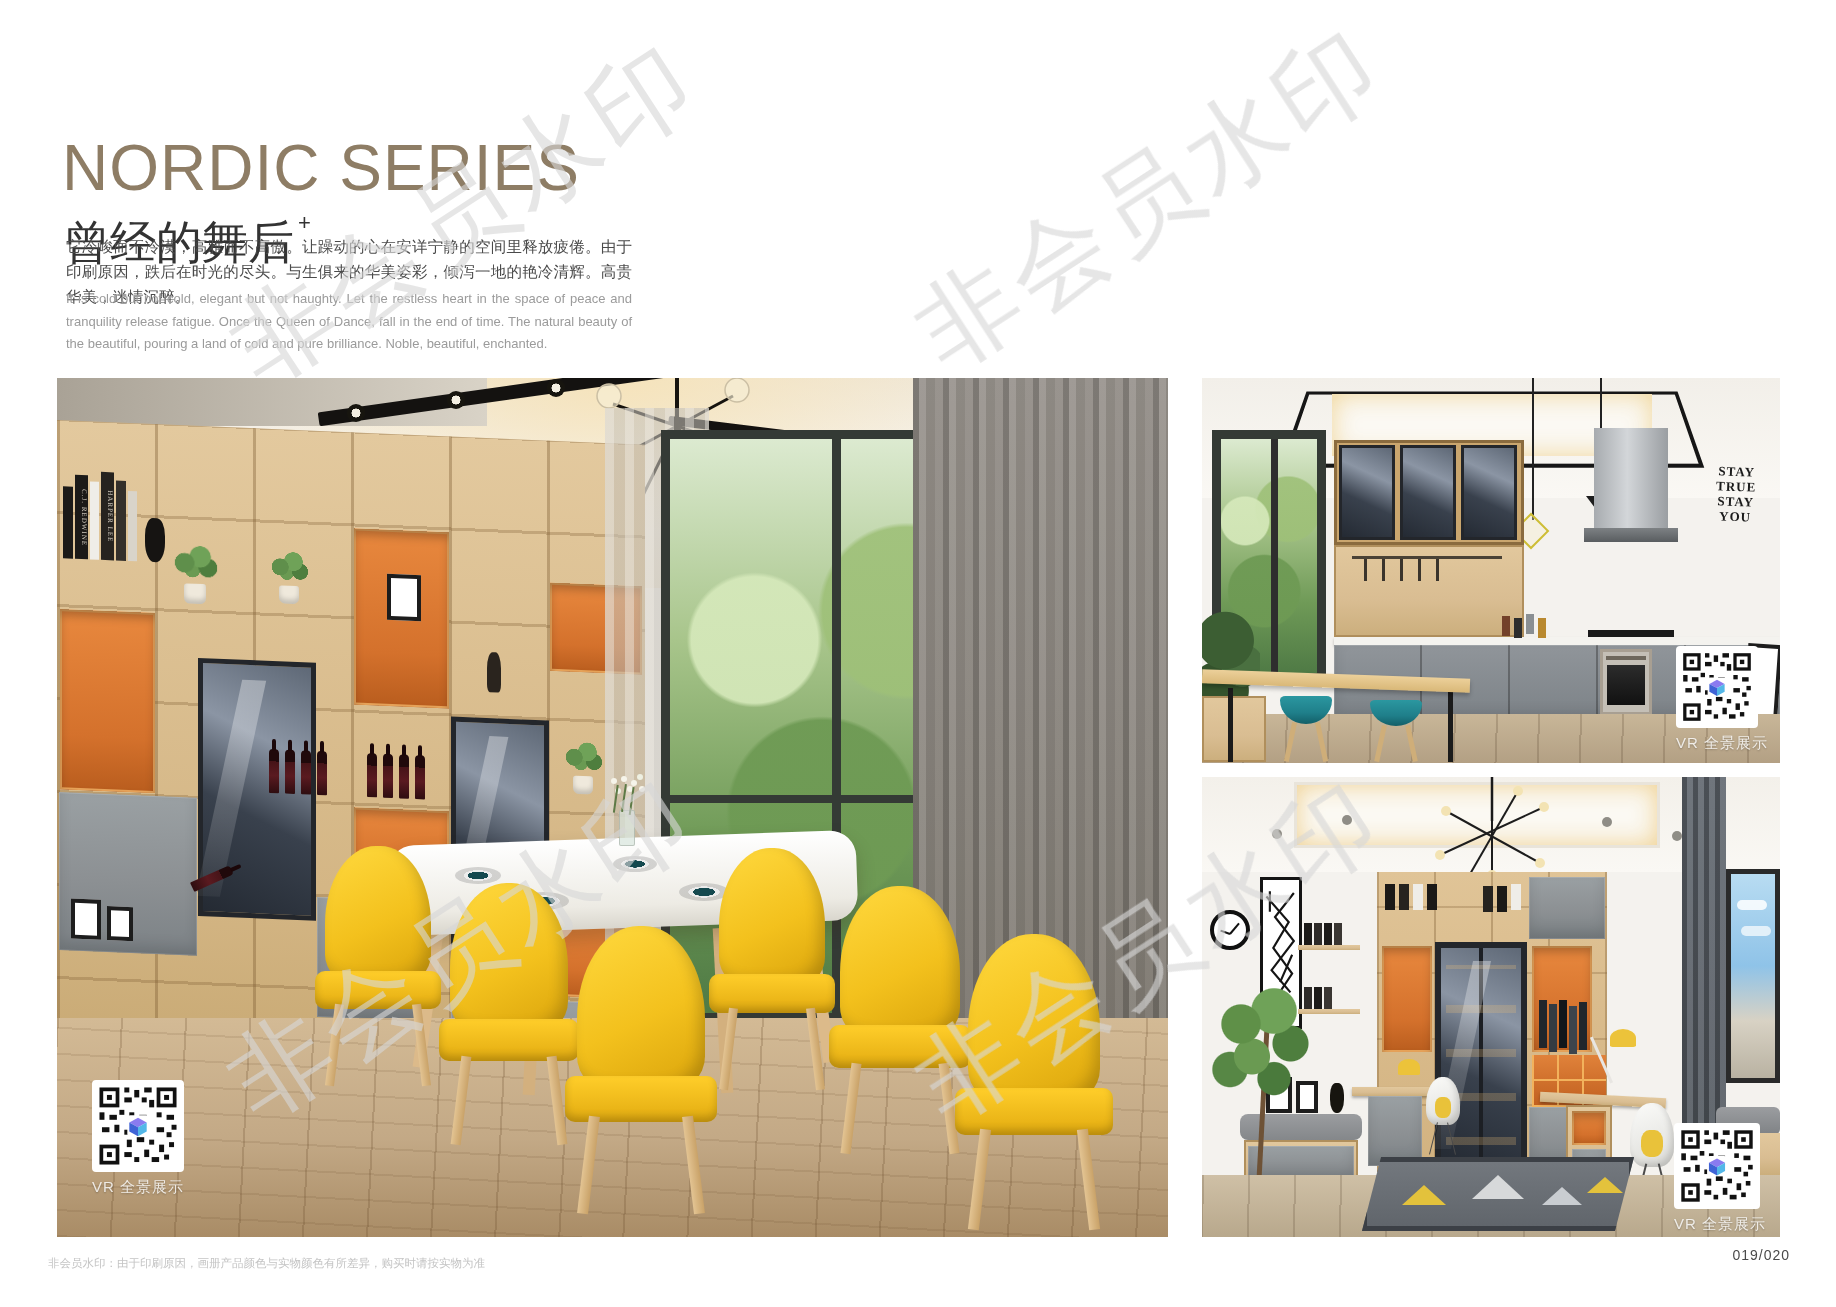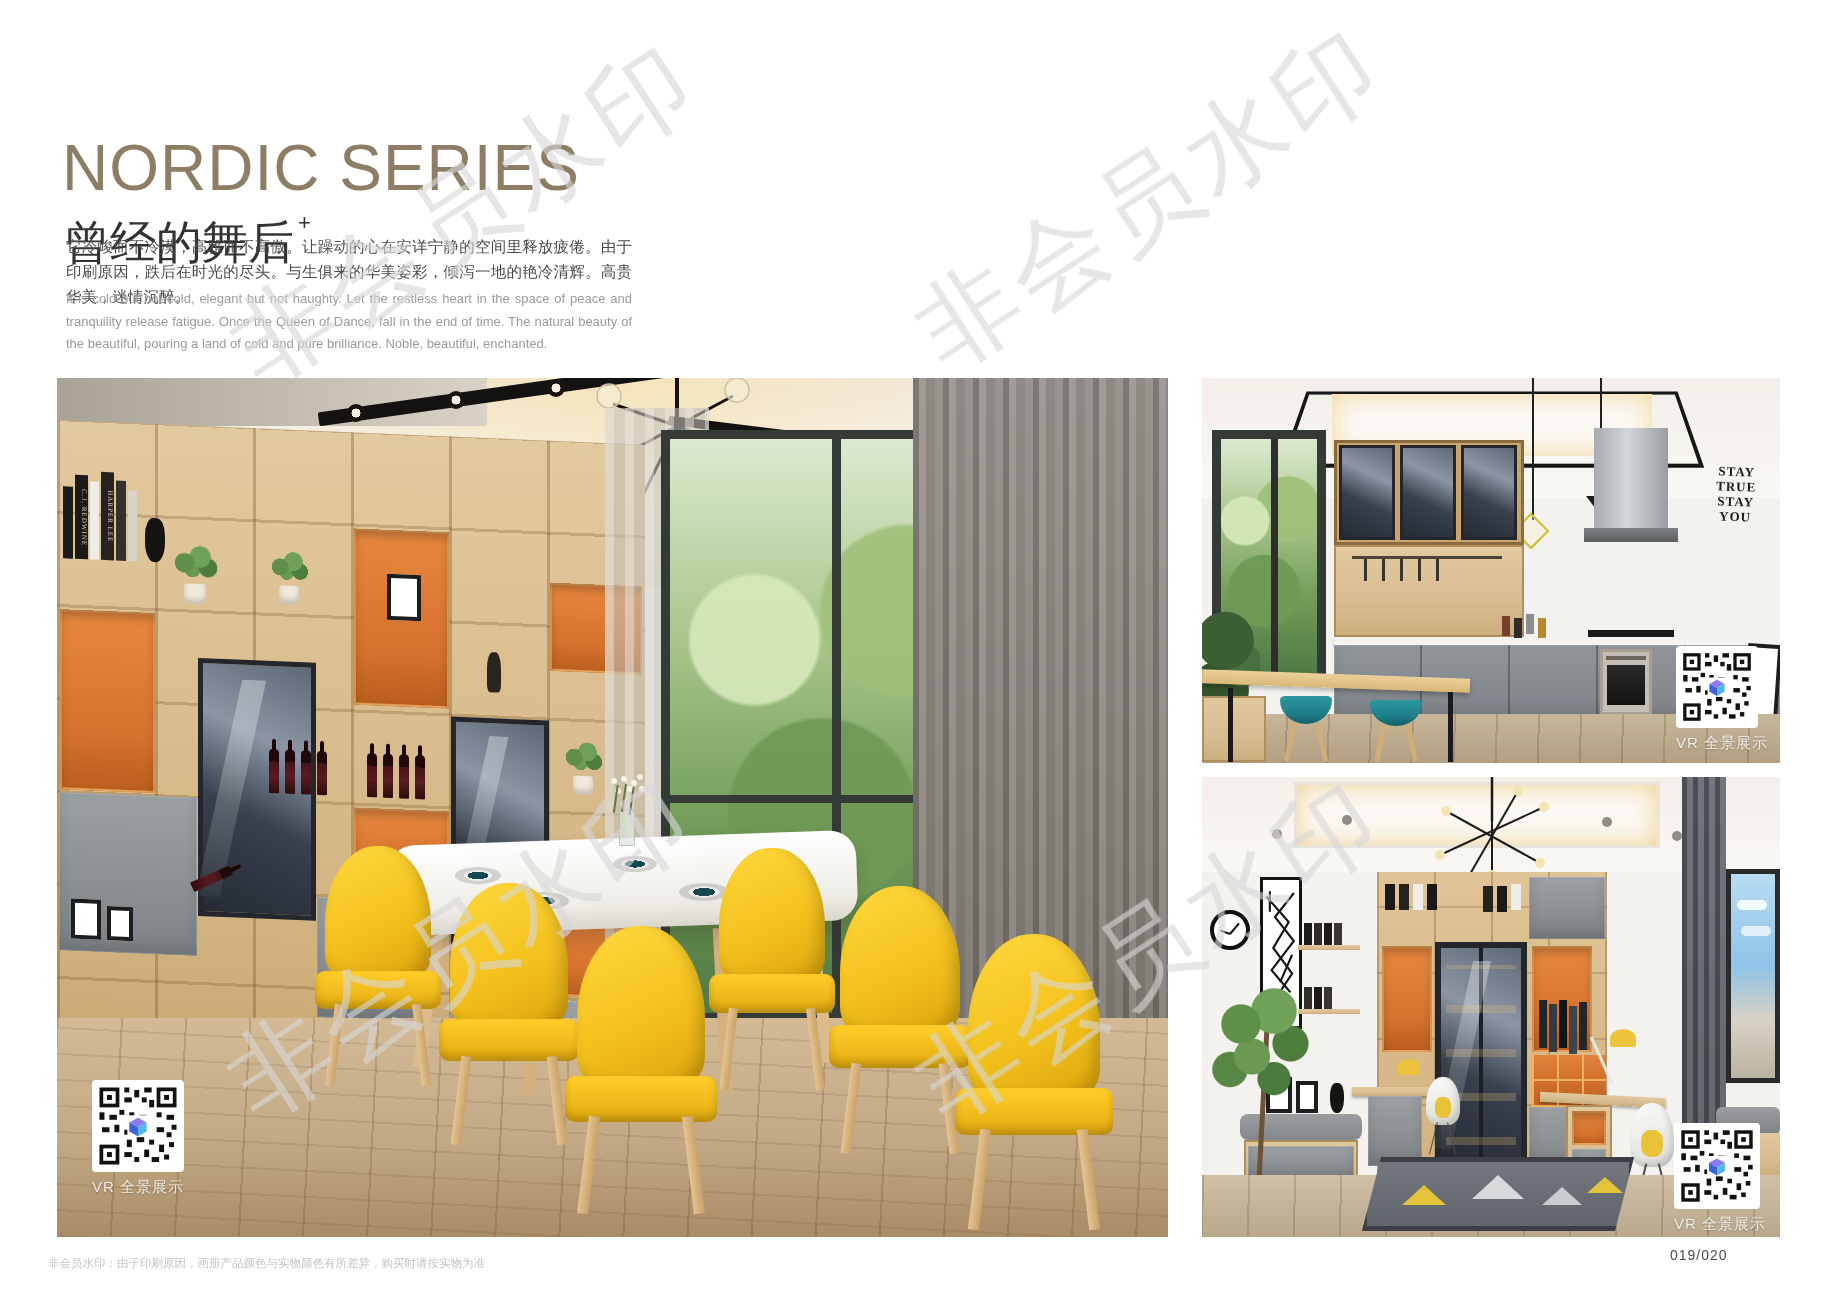--- a/index.html
+++ b/index.html
@@ -29,21 +29,21 @@
   .intro-en{
     position:absolute;left:66px;top:288px;width:566px;
     font-size:13px;line-height:22.5px;color:var(--body_text_light,#9b9b9b);
     text-align:justify;margin:0;
   }
   .footer-note{
     position:absolute;left:48px;top:1256px;
     font-size:11.5px;color:var(--footer_text,#c4c4c4);
   }
   .page-number{
-    position:absolute;left:1670px;top:1247px;width:120px;text-align:left;
+    position:absolute;left:1670px;top:1247px;width:120px;text-align:right;
     font-size:14px;color:var(--page_number_text,#4a4a4a);letter-spacing:1px;
   }
 
   
   .photo{position:absolute;overflow:hidden;background:#f4f2ee;}
   .photo-dining{left:57px;top:378px;width:1111px;height:859px;}
   .photo-kitchen{left:1202px;top:378px;width:578px;height:385px;}
   .photo-study{left:1202px;top:777px;width:578px;height:460px;}
 
   

